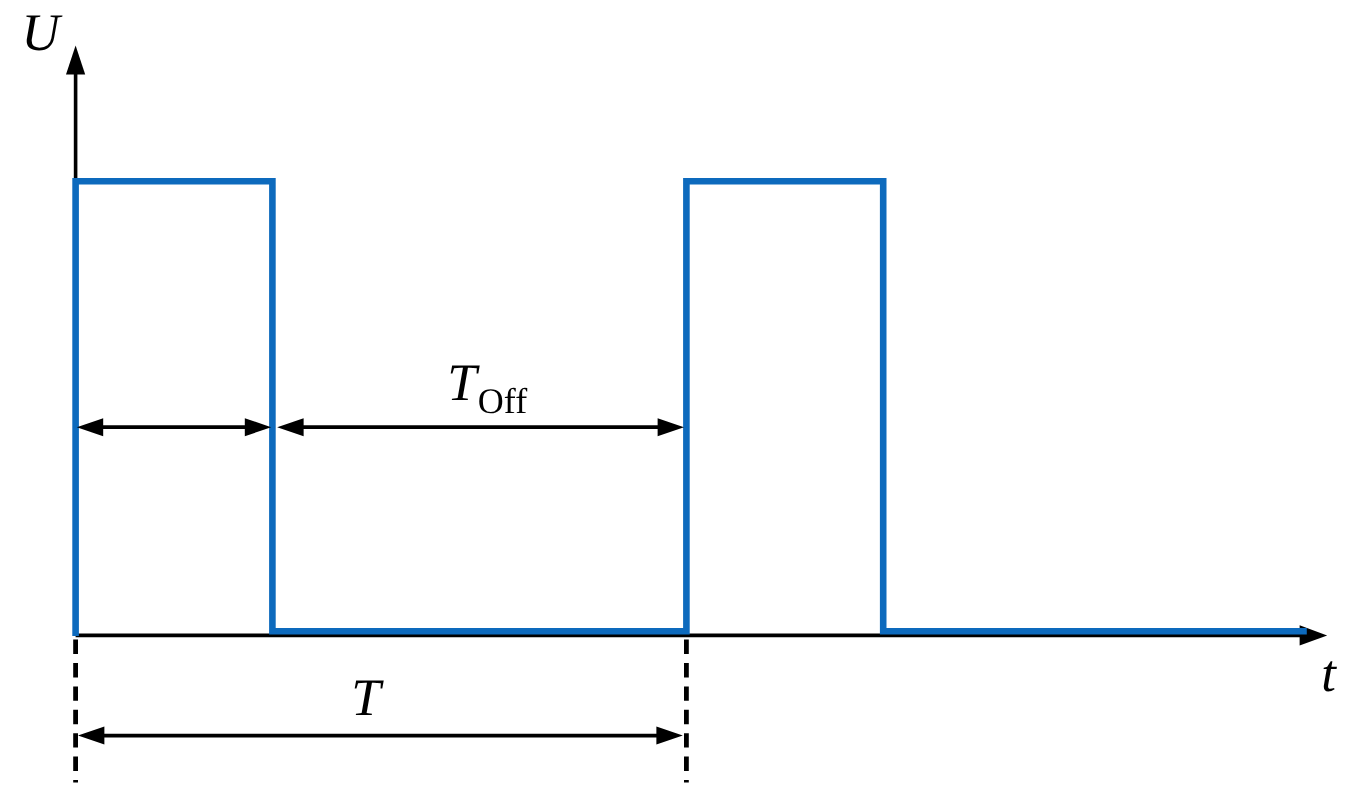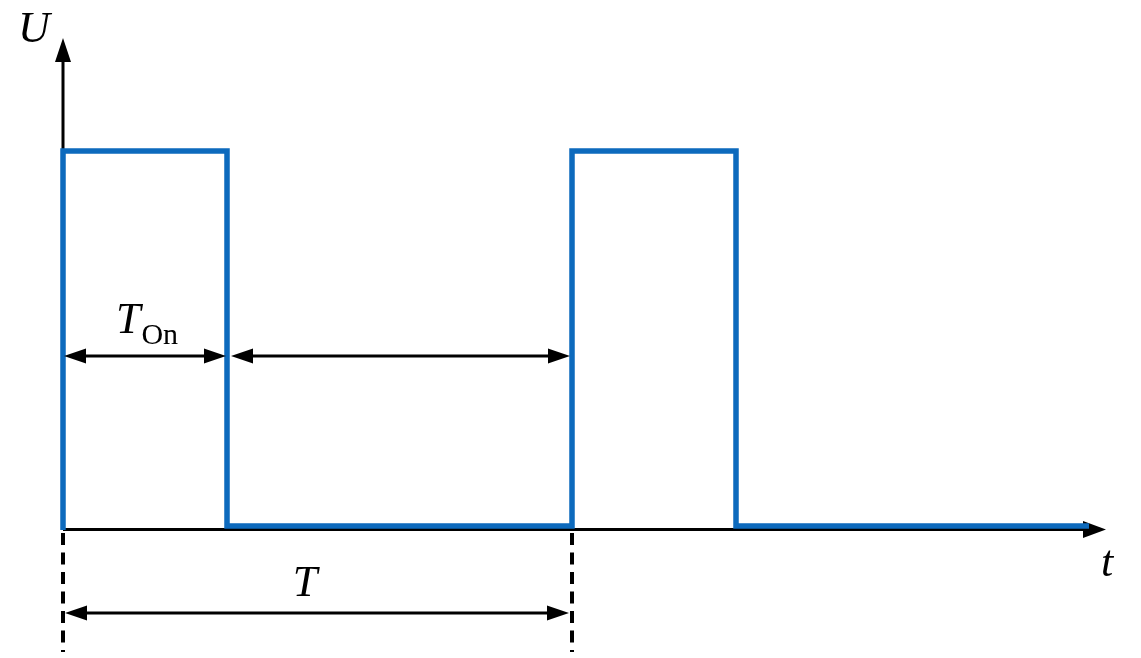--- a/index.html
+++ b/index.html
@@ -100,20 +100,20 @@
     <polygon class="dim-head" points="569,613 547,605.5 547,620.5"></polygon>
 
     <path class="dash-line" d="M63,533 L63,652"></path>
     <path class="dash-line" d="M572,533 L572,652"></path>
   </svg>
 
   <div class="math-label" style="left:18px; top:6px;">U</div>
 
   <div class="math-label" style="left:1101px; top:540px;">t</div>
 
-  <div class="math-label centered" style="left:147px; top:297px;">
-    <span>T</span><sub>On</sub>
+
+  <div class="math-label centered" style="left:406px; top:297px;">
+    <span>T</span><sub>Off</sub>
   </div>
-
 
   <div class="math-label centered" style="left:305px; top:560px;">T</div>
 
 </div>
 
 </body></html>

